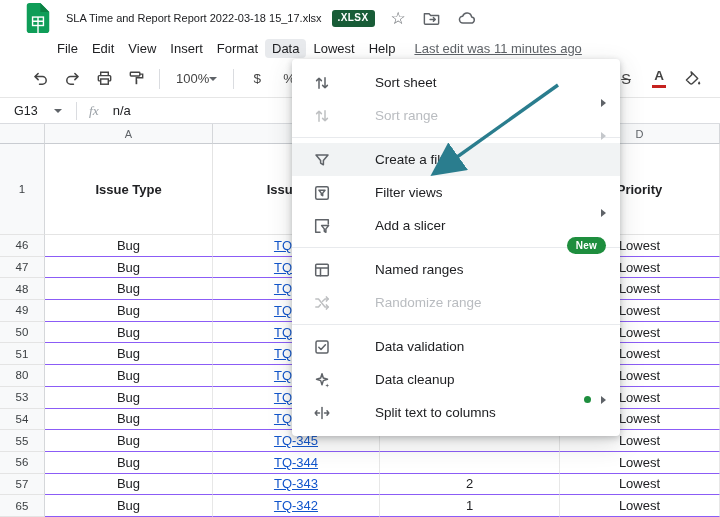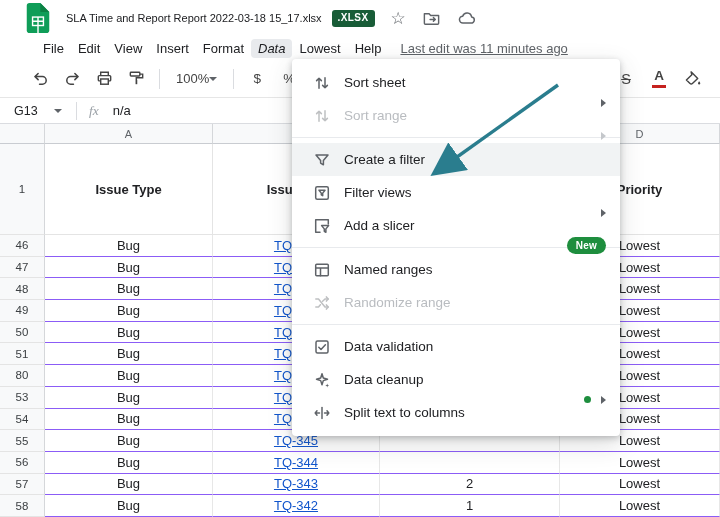--- a/index.html
+++ b/index.html
@@ -9,23 +9,23 @@
 
   
   .titlebar { position:absolute; top:0; left:0; right:0; height:36px; display:flex; align-items:center; padding-left:26px; background:#fff; }
   .sheets-logo { width:24px; height:30px; margin-right:16px; flex:0 0 auto; }
   .doc-title { font-size:11px; color:#202124; white-space:nowrap; }
   .xlsx-badge { margin-left:10px; background:var(--badge-bg,#185C37); color:#fff; font-size:10px; font-weight:700; padding:2px 6px 4px; border-radius:3px; letter-spacing:.4px; }
   .title-icon { margin-left:16px; color:#5F6368; display:flex; align-items:center; }
   .star-glyph { font-size:17px; line-height:1; }
 
   
-  .menubar { position:absolute; top:36px; left:0; right:0; height:24px; display:flex; align-items:center; padding-left:36px; font-size:13px; background:#fff; }
+  .menubar { position:absolute; top:36px; left:0; right:0; height:24px; display:flex; align-items:center; padding-left:50px; font-size:13px; background:#fff; }
   .mb-item { padding:2px 7px; border-radius:4px; cursor:pointer; white-space:nowrap; }
-  .mb-item.active { background:var(--active-menu-bg,#E8EAED);font-style:italic; }
+  .mb-item.active { background:var(--active-menu-bg,#E8EAED); }
   .last-edit { margin-left:12px; color:#5F6368; text-decoration:underline; white-space:nowrap; cursor:pointer; }
 
   
   .toolbar { position:absolute; top:60px; left:0; right:0; height:38px; display:flex; align-items:center; padding:0 14px 0 26px; gap:4px; background:#fff; border-bottom:1px solid #E6E6E6; }
   .tb-btn { width:28px; height:26px; display:flex; align-items:center; justify-content:center; border:none; background:none; border-radius:4px; color:#444; font-size:13.5px; cursor:pointer; }
   .tb-btn svg { width:19px; height:19px; }
   .tb-sep { width:1px; height:20px; background:#DADCE0; margin:0 5px; flex:0 0 auto; }
   .tb-zoom { display:flex; align-items:center; font-size:13px; color:#444; padding:0 7px; cursor:pointer; }
   .caret-down { width:0; height:0; border-left:4px solid transparent; border-right:4px solid transparent; border-top:4.5px solid #5F6368; display:inline-block; }
   .dec-small { font-size:11.5px; letter-spacing:.3px; }
@@ -50,21 +50,21 @@
   .hdr-row { height:91px; }
   .hdr-cell { border-right:1px solid #E4E4E4; border-bottom:1px solid #E4E4E4; display:flex; align-items:center; justify-content:center; font-weight:700; overflow:hidden; white-space:nowrap; cursor:cell; }
   .rownum { background:#F8F9FA; border-right:1px solid #D5D7DA; border-bottom:1px solid #E4E4E4; display:flex; align-items:center; justify-content:center; font-size:11.5px; color:#3C4043; cursor:pointer; }
   .srow { height:21.7px; }
   .cell { border-right:1px solid #E7E7E7; border-bottom:1px solid #8b5cf6; display:flex; align-items:center; justify-content:center; overflow:visible; white-space:nowrap; cursor:cell; }
   .issue-link { color:var(--link-blue,#1155CC); text-decoration:underline; cursor:pointer; }
 
   
   .data-menu { position:absolute; left:292px; top:59px; width:328px; padding:7px 0; background:#fff; border-radius:4px; z-index:40;
     box-shadow:0 2px 6px rgba(60,64,67,.3), 0 8px 24px rgba(60,64,67,.18); }
-  .menu-item { height:33px; display:flex; align-items:center; padding:0 14px; cursor:pointer; }
+  .menu-item { height:33px; display:flex; align-items:center; padding:0 14px; cursor:pointer;gap:31px; }
   .menu-item.highlighted { background:var(--menu-highlight,#F1F3F4); }
   .mi-icon { width:20px; height:18px; margin:0 12px 0 6px; display:flex; align-items:center; justify-content:center; flex:0 0 auto; }
   .mi-icon svg { width:18px; height:18px; }
   .mi-label { font-size:13.5px; color:#202124; white-space:nowrap; }
   .menu-item.disabled .mi-label { color:#B9BCC0; }
   .menu-item.disabled .mi-icon { opacity:.4; }
   .menu-item.disabled .submenu-arrow { border-left-color:#C4C7CB; }
   .mi-trailing { margin-left:auto; display:flex; align-items:flex-start; gap:10px;margin-top:40px; }
   .submenu-arrow { width:0; height:0; border-left:5px solid #5F6368; border-top:4.5px solid transparent; border-bottom:4.5px solid transparent; }
   .menu-divider { height:1px; background:#E8EAED; margin:5px 0; }
@@ -310,21 +310,21 @@
         <div class="grid-row srow">
           <div class="rownum">57</div>
           <div class="cell">Bug</div>
           <div class="cell">
             <span class="issue-link">TQ-343</span>
           </div>
           <div class="cell">2</div>
           <div class="cell">Lowest</div>
         </div>
         <div class="grid-row srow">
-          <div class="rownum">58</div>
+          <div class="rownum">65</div>
           <div class="cell">Bug</div>
           <div class="cell">
             <span class="issue-link">TQ-342</span>
           </div>
           <div class="cell">1</div>
           <div class="cell">Lowest</div>
         </div>
       </div>
   </div>
 

